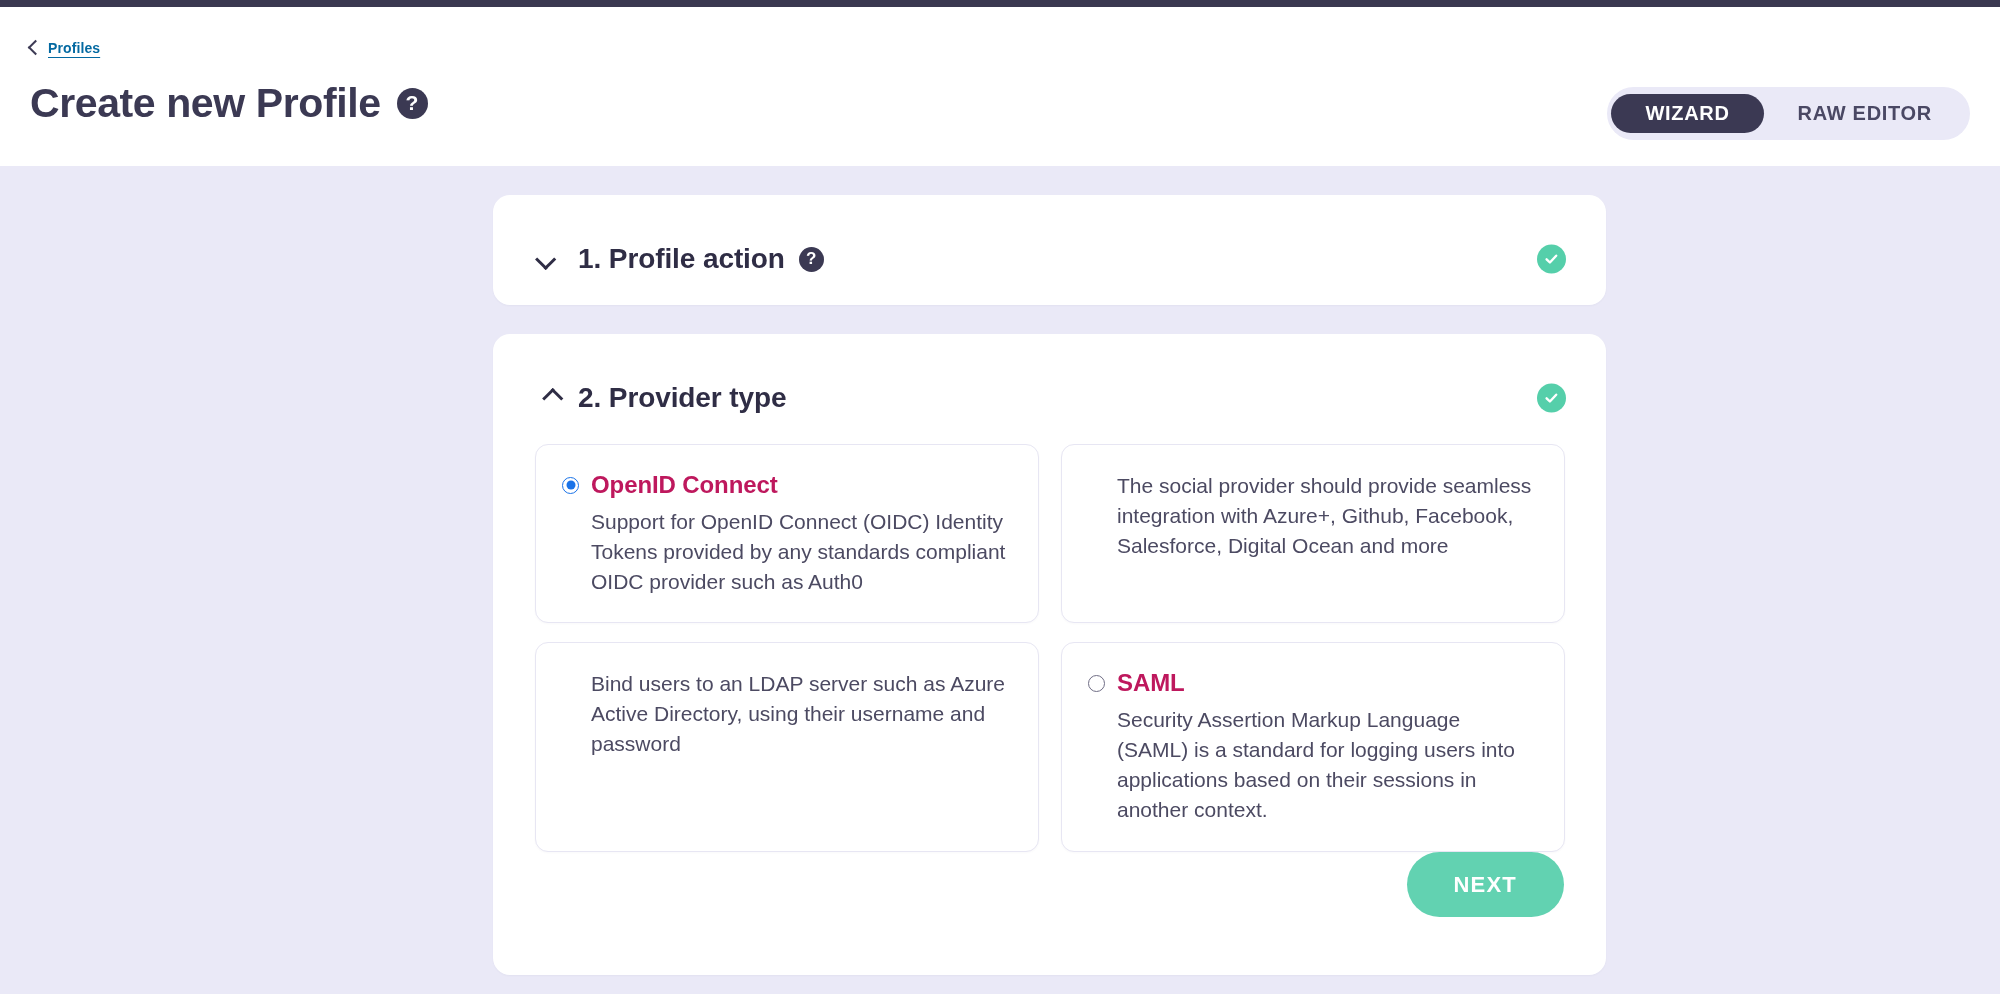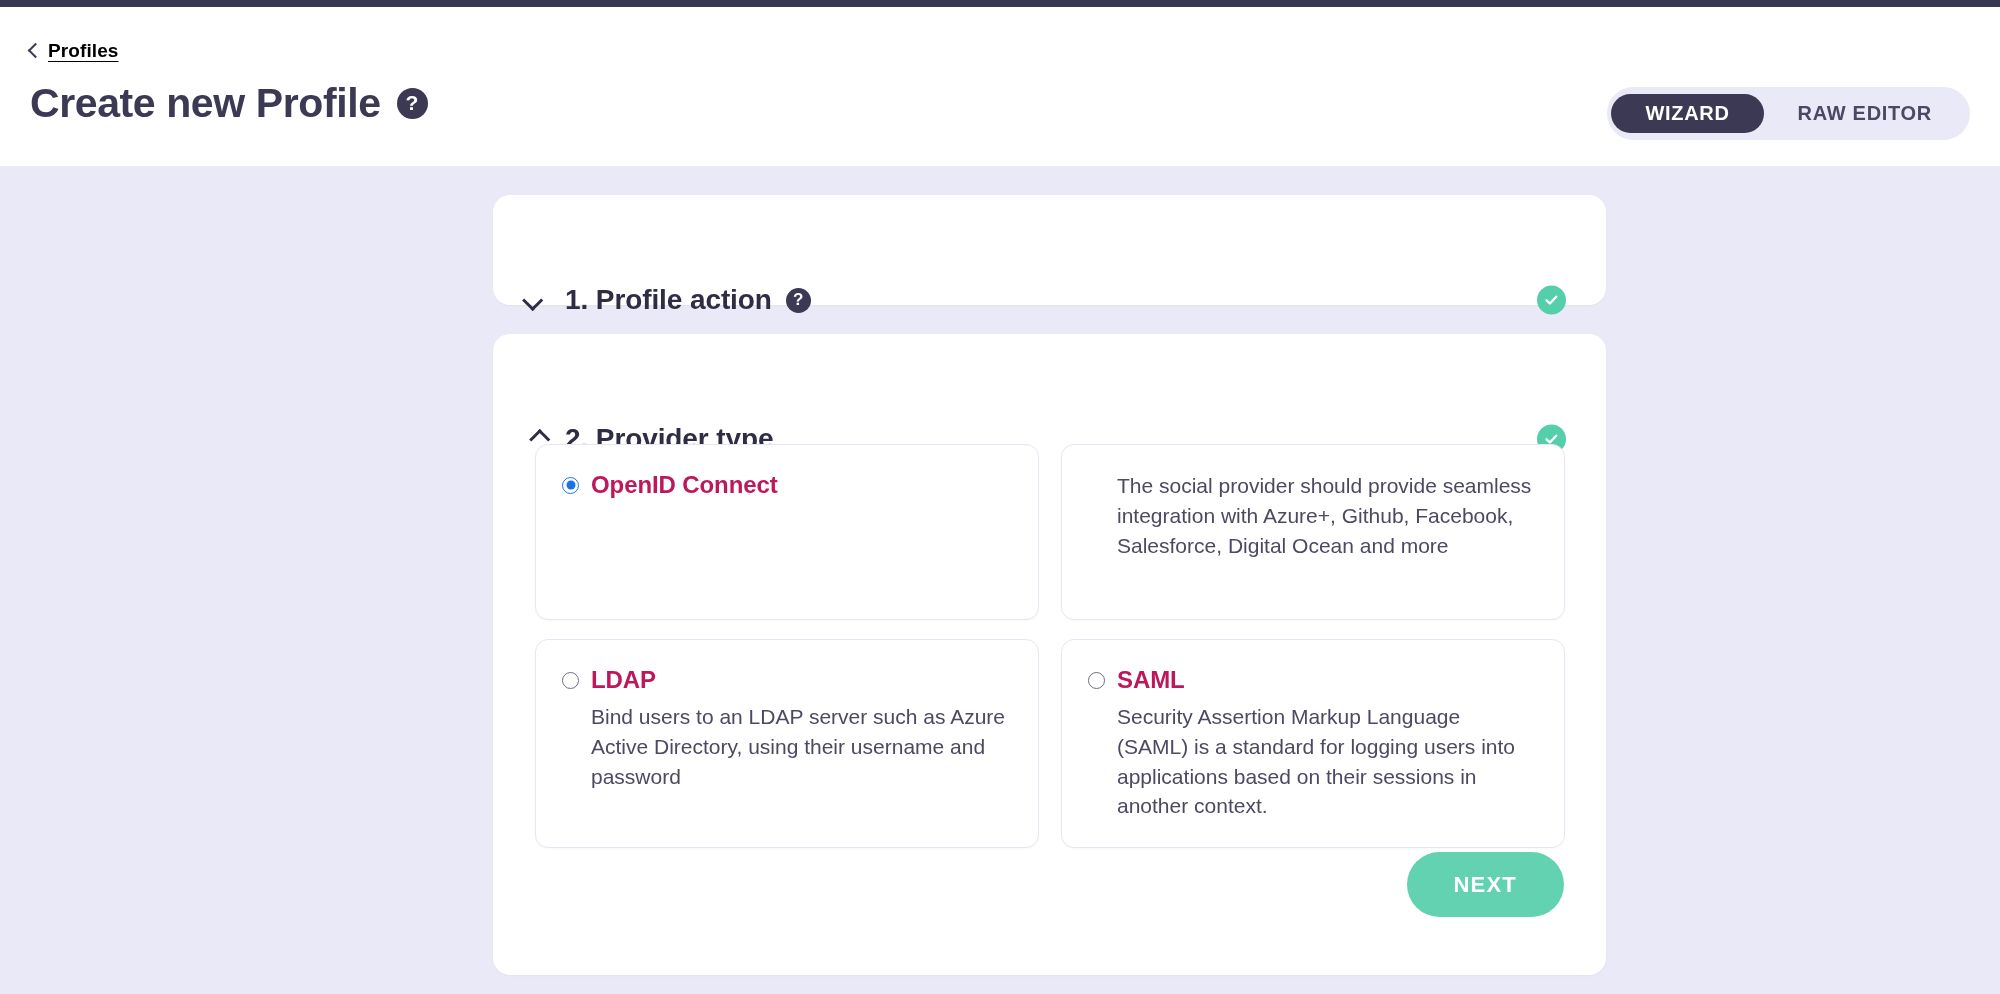--- a/index.html
+++ b/index.html
@@ -35,23 +35,23 @@
   }
   .breadcrumb .chev-left {
     width: 11px; height: 11px;
     border-left: 2.4px solid #3d3b55;
     border-bottom: 2.4px solid #3d3b55;
     transform: rotate(45deg);
     display: block;
     margin-top: -1px;
   }
   .breadcrumb-label {
-    font-size: 19px;
-    font-weight: bold;
-    color: #000000;
+    font-size: 14px;
+    font-weight: bold;
+    color: #0369a1;
     text-decoration: underline;
     text-underline-offset: 4px;
     letter-spacing: 0.1px;
   }
 
   .title-row {
     position: absolute; left: 30px; top: 76px;
     display: flex; align-items: center; gap: 16px;
   }
   .page-title {
@@ -121,23 +121,22 @@
     border-radius: 17px;
     box-shadow: 0 1px 2px rgba(60,58,90,0.04);
   }
   #section-profile-action { top: 29px; height: 110px; }
   #section-provider-type  { top: 168px; height: 641px; }
 
   .section-head {
     position: relative;
     height: 128px;
     display: flex; align-items: center;
-    padding: 0 40px 0 35px;
-    cursor: pointer;
-    margin-top: 41px;
+    padding: 0 40px 0 48px;
+    cursor: pointer;
   }
   .chev {
     width: 15px; height: 15px;
     border-left: 3px solid #2f2d45;
     border-bottom: 3px solid #2f2d45;
     flex: none;
     margin-right: 22px;
   }
   .chev.down { transform: rotate(-45deg) translate(-2px,-2px); }
   .chev.up   { transform: rotate(135deg) translate(-3px,-3px); }
@@ -289,31 +288,28 @@
         </span>
       </div>
 
       <div class="options-grid">
 
         <div class="option-card">
           <div class="option-head">
             <span class="radio checked"></span>
             <span class="option-label">OpenID Connect</span>
           </div>
+          <div class="option-desc">Support for OpenID Connect (OIDC) Identity Tokens provided by any standards compliant OIDC provider such as Auth0</div>
         </div>
 
         <div class="option-card">
           <div class="option-desc">The social provider should provide seamless integration with Azure+, Github, Facebook, Salesforce, Digital Ocean and more</div>
         </div>
 
         <div class="option-card">
-          <div class="option-head">
-            <span class="radio"></span>
-            <span class="option-label">LDAP</span>
-          </div>
           <div class="option-desc">Bind users to an LDAP server such as Azure Active Directory, using their username and password</div>
         </div>
 
         <div class="option-card">
           <div class="option-head">
             <span class="radio"></span>
             <span class="option-label">SAML</span>
           </div>
           <div class="option-desc">Security Assertion Markup Language (SAML) is a standard for logging users into applications based on their sessions in another context.</div>
         </div>

